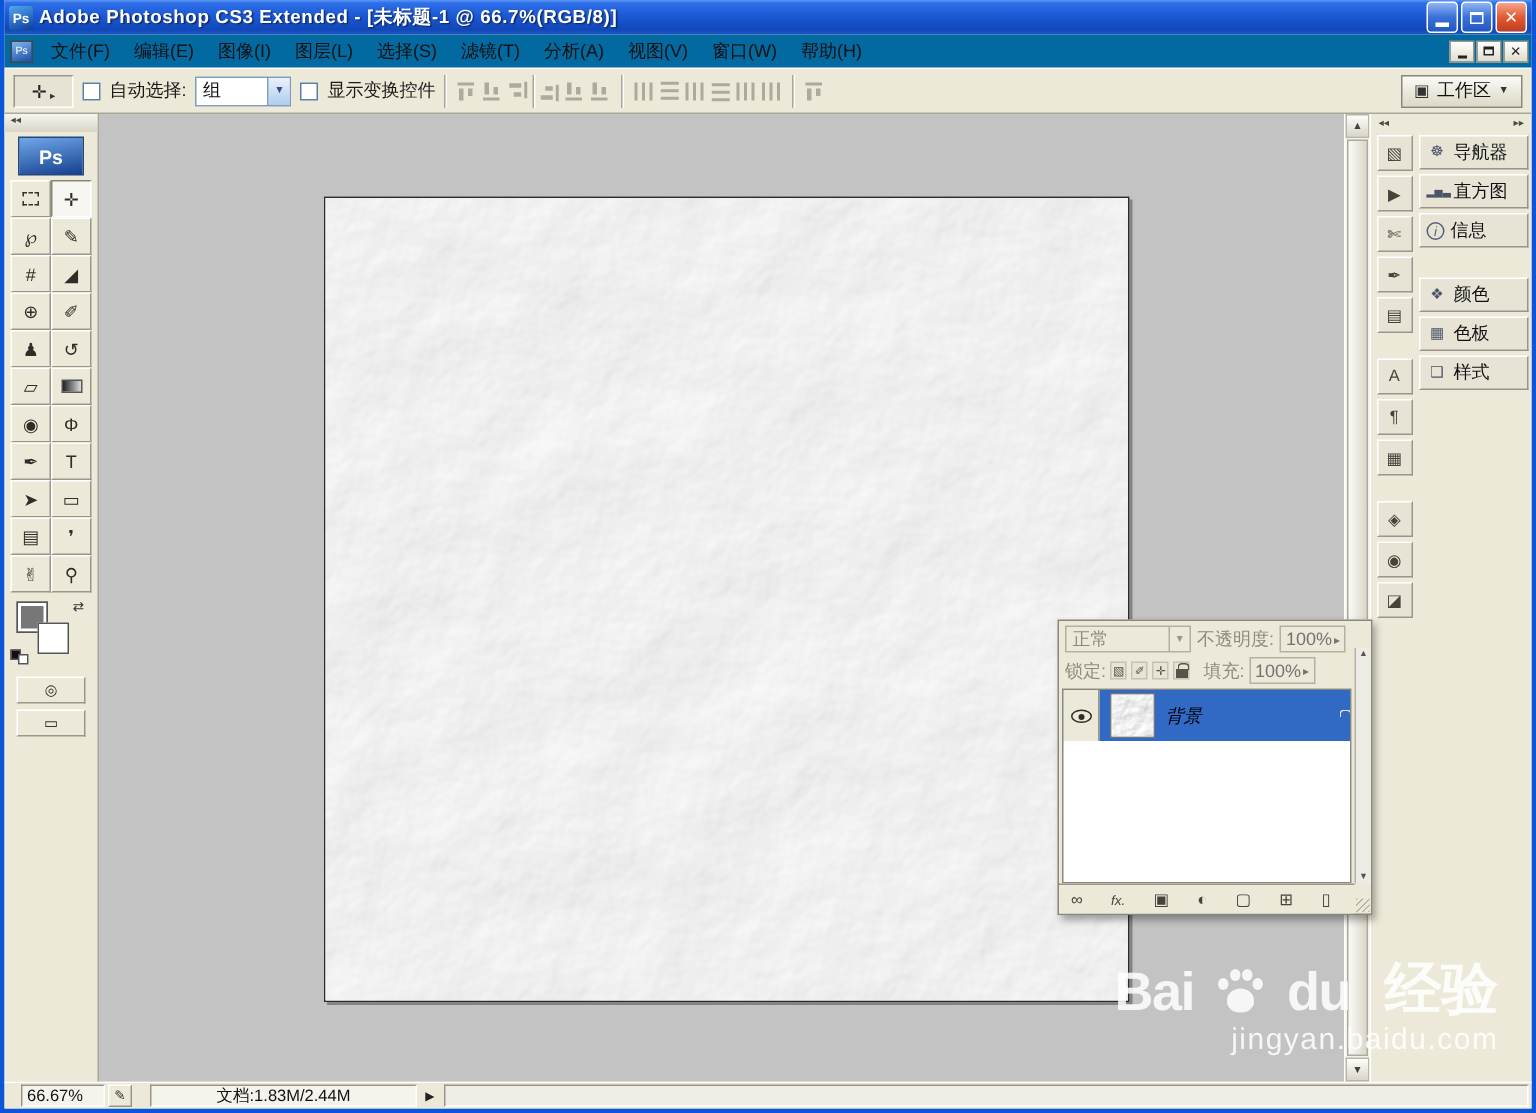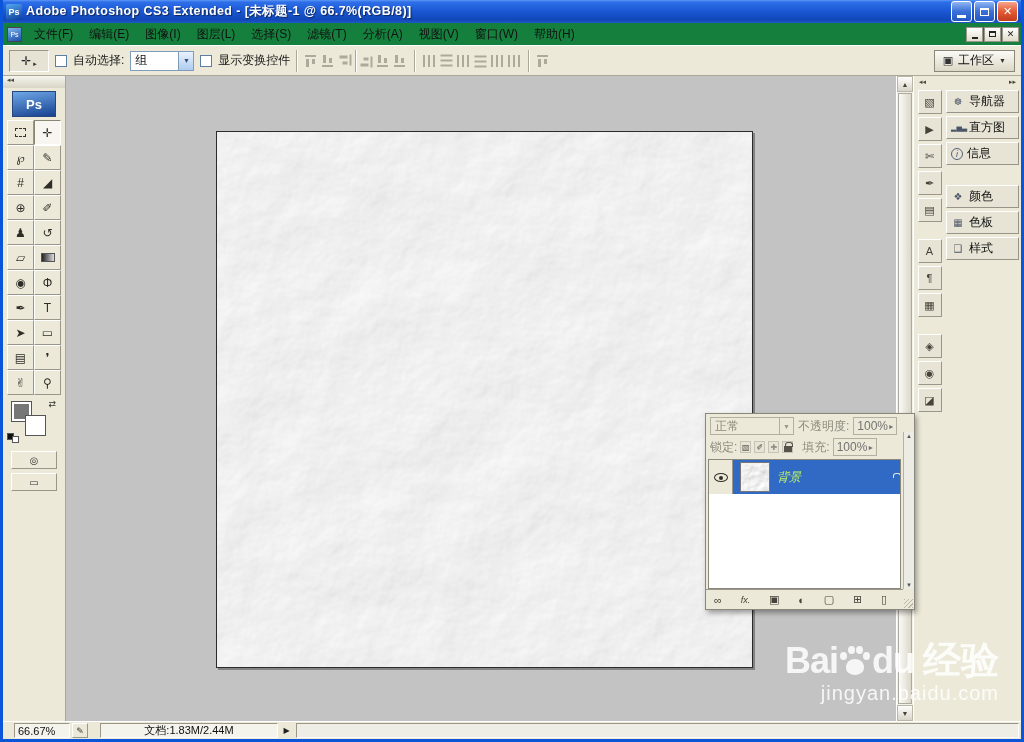--- a/index.html
+++ b/index.html
@@ -15,21 +15,21 @@
   .title-text{flex:1;color:#fff;font-weight:bold;font-size:12.5px;letter-spacing:.4px;white-space:nowrap;overflow:hidden;
     text-shadow:1px 1px 1px rgba(0,0,0,.55)}
   .tbtns{display:flex;gap:2px}
   .tb-btn{width:21px;height:21px;border-radius:3px;border:1px solid #fff;display:flex;align-items:center;justify-content:center;
     color:#fff;font-size:11px;font-weight:bold;background:linear-gradient(180deg,#8FB5F2 0%,#3A70D8 50%,#2258BE 100%)}
   .tb-close{background:linear-gradient(180deg,#F5A58C 0%,#E25B34 50%,#C33C1C 100%)}
   .g-min{width:9px;height:3px;background:#fff;margin-top:9px}
   .g-rest{width:9px;height:8px;border:1px solid #fff;border-top-width:2px}
 
   
-  .menubar{height:23px;display:flex;align-items:center;background:#15803d;padding:0 2px;border-bottom:1px solid #fff}
+  .menubar{height:23px;display:flex;align-items:center;background:#0369a1;padding:0 2px;border-bottom:1px solid #fff}
   .doc-icon{width:15px;height:15px;margin:0 4px 0 2px;background:linear-gradient(160deg,#7FB4EE,#1B4FA8);
     border:1px solid #46464a;color:#fff;font-size:7px;display:flex;align-items:center;justify-content:center}
   .mi{padding:3px 8px;color:#111;cursor:default}
   .mb-space{flex:1}
   .mctl{width:17px;height:15px;margin-left:1px;border:1px solid #99958a;background:linear-gradient(#FFFFFF,#E0DCCB);
     display:flex;align-items:center;justify-content:center;font-size:9px;color:#222}
   .m-min{width:6px;height:2px;background:#222;margin-top:7px}
   .m-rest{width:7px;height:6px;border:1px solid #222;border-top-width:2px}
 
   
@@ -136,21 +136,21 @@
   .lockico-s{width:11px;height:12px;border:1px solid #c6c2b4;background:#E7E4D6;display:flex;align-items:center;justify-content:center;
     font-size:8px;color:#55534a}
   .csslock{position:relative;width:8px;height:6px;background:#55534a;margin-top:4px}
   .csslock::before{content:"";position:absolute;left:1px;top:-4px;width:6px;height:4px;border:1.5px solid #55534a;border-bottom:none;border-radius:3px 3px 0 0}
   .lp-list{flex:1;margin:0 2px;background:#fff;border:1px solid #8a887c;overflow:hidden}
   .layer-row{height:34px;display:flex;align-items:center;background:#316AC5}
   .eye-cell{width:24px;height:100%;background:#ECE9D8;border-right:1px solid #9a9688;display:flex;align-items:center;justify-content:center}
   .eyeico{width:14px;height:9px;border:1px solid #2e2d28;border-radius:50%;position:relative}
   .eyeico::after{content:"";position:absolute;left:4px;top:2px;width:4px;height:4px;border-radius:50%;background:#2e2d28}
   .lthumb{width:30px;height:30px;margin:0 7px;border:1px solid #777;background:#fff;overflow:hidden}
-  .lname{flex:1;color:#bef264;font-style:italic}
+  .lname{flex:1;color:#000000;font-style:italic}
   .layer-lock{margin-right:8px}
   .layer-lock .csslock{background:#E8E6DA}
   .layer-lock .csslock::before{border-color:#E8E6DA}
   .lp-foot{height:20px;border-top:1px solid #9a9688;display:flex;align-items:center;justify-content:space-between;
     padding:0 16px 0 8px;font-size:11px;color:#45433a;background:#ECE9D8}
   .lp-foot .fi{cursor:pointer}
   .fx-t{font-size:9px;font-style:italic;font-weight:normal}
   .grip{position:absolute;right:1px;bottom:1px;width:9px;height:9px;
     background:repeating-linear-gradient(135deg,#b9b5a7 0 1px,transparent 1px 3px)}
 
@@ -159,21 +159,21 @@
   .zoom-box{width:56px;height:15px;border:1px solid;border-color:#9a9688 #fff #fff #9a9688;background:#F4F3EC;padding:0 3px;display:flex;align-items:center}
   .st-ic{width:16px;height:15px;margin-left:2px;border:1px solid;border-color:#fff #9a9688 #9a9688 #fff;background:#ECE9D8;
     display:flex;align-items:center;justify-content:center;font-size:9px;color:#333}
   .doc-box{width:178px;height:15px;margin-left:12px;border:1px solid;border-color:#9a9688 #fff #fff #9a9688;background:#F4F3EC;
     display:flex;align-items:center;justify-content:center}
   .st-arrow{width:15px;height:15px;margin-left:1px;display:flex;align-items:center;justify-content:center;font-size:8px;color:#222}
   .st-track{flex:1;height:15px;margin:0 2px;border:1px solid;border-color:#9a9688 #fff #fff #9a9688;background:#EFEEE6}
 
   
   .wm{position:absolute;right:22px;bottom:34px;z-index:50;text-align:right;color:rgba(255,255,255,.85)}
-  .wm-logo{display:flex;align-items:flex-end;justify-content:flex-end;gap:1px;font-weight:bold;line-height:1}
+  .wm-logo{display:flex;align-items:flex-end;justify-content:flex-end;gap:15px;font-weight:bold;line-height:1}
   .wm-bai,.wm-du{font-size:36px;letter-spacing:-1px}
   .wm-brand{font-size:38px;margin-left:8px;font-weight:bold}
   .paw{position:relative;width:32px;height:34px;flex:0 0 auto}
   .paw::before{content:"";position:absolute;left:7px;top:14px;width:18px;height:16px;background:rgba(255,255,255,.85);
     border-radius:50% 50% 46% 46%}
   .paw::after{content:"";position:absolute;left:1px;top:7px;width:7px;height:8px;border-radius:50%;background:rgba(255,255,255,.85);
     box-shadow:8px -6px 0 rgba(255,255,255,.85),16px -6px 0 rgba(255,255,255,.85),23px 0 0 rgba(255,255,255,.85)}
   .wm-url{margin-top:3px;font-size:20px;letter-spacing:1px;color:rgba(255,255,255,.85)}
 </style>
 </head>

